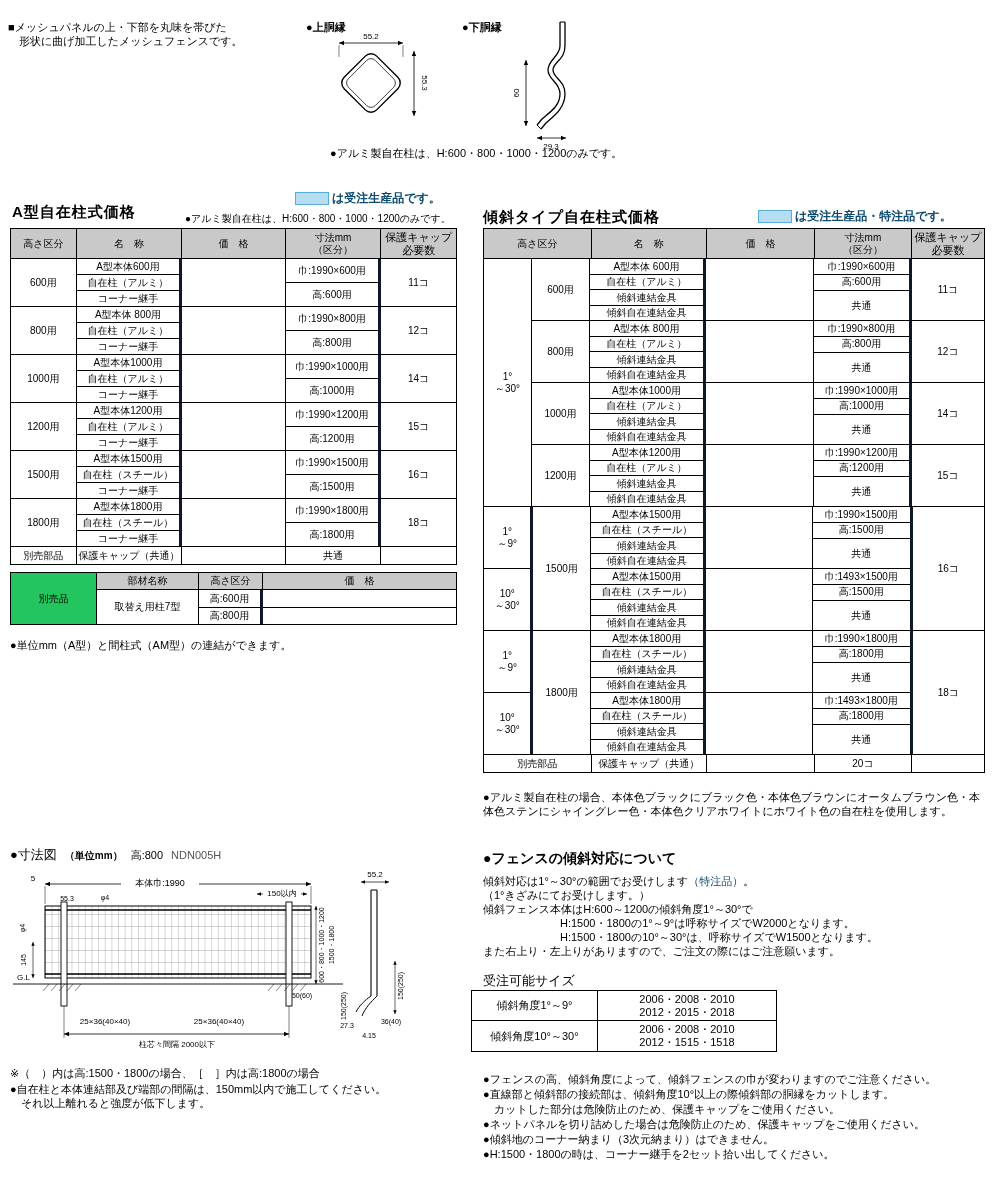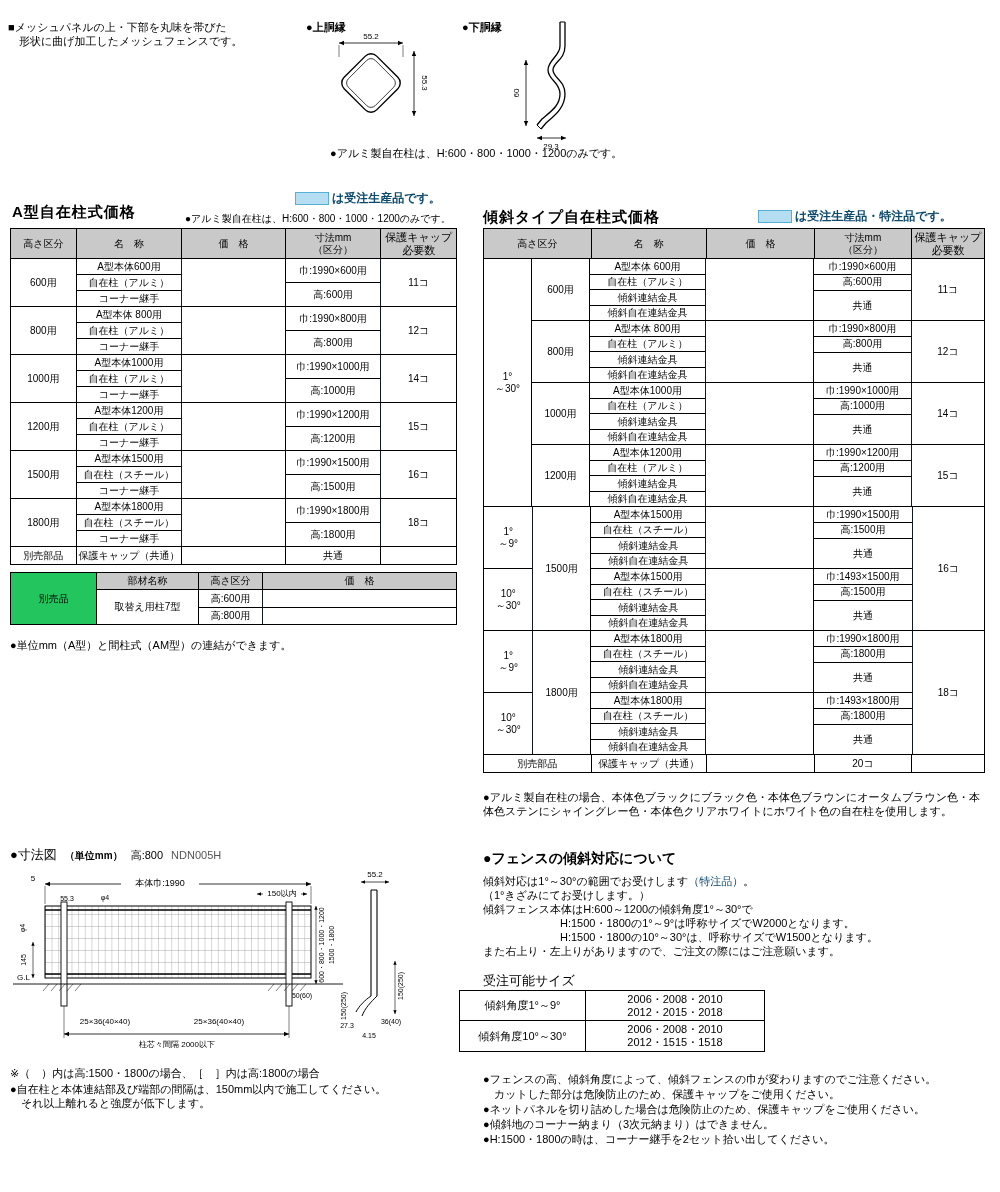--- a/index.html
+++ b/index.html
@@ -21,21 +21,21 @@
 .ptab{border:1px solid #000;font-size:10px;background:#fff;line-height:1.15}
 .hd{display:flex;background:#c9c9c9;border-bottom:1px solid #000;text-align:center}
 .cell{display:flex;align-items:center;justify-content:center;text-align:center;border-right:1px solid #000}
 .nob{border-right:none !important}
 .grp{display:flex;border-bottom:1px solid #000}
 .grp:last-child{border-bottom:none}
 .colstack{display:flex;flex-direction:column}
 .colstack>div{flex:1;display:flex;align-items:center;justify-content:center;text-align:center;border-bottom:1px solid #000}
 .colstack>div:last-child{border-bottom:none}
 .dimstack>div.c2{flex:2}
-.csr{border-right:1px solid #0f172a}
+.csr{border-right:3px solid #0f172a}
 .midcol{display:flex;flex-direction:column}
 
 .aw1{width:66px}.aw2{width:106px}.aw3{width:104px}.aw4{width:96px}.aw5{width:75px}
 
 .bw0{width:50px}.bw1{width:58px}.bwh{width:108px}.bw2{width:116px}.bw3{width:108px}.bw4{width:98px}.bw5{width:72px}
 
 .cw1{width:88px}.cw2{width:102px}.cw3{width:64px}.cw4{width:193px}
 
 .ow1{width:126px}.ow2{width:178px}
 .h30{height:30px}.h17{height:17px}.h48{height:48px}
@@ -499,34 +499,35 @@
     </div>
     <div>（1°きざみにてお受けします。）</div>
     <div>傾斜フェンス本体はH:600～1200の傾斜角度1°～30°で</div>
     <div>　　　　　　　H:1500・1800の1°～9°は呼称サイズでW2000となります。</div>
     <div>　　　　　　　H:1500・1800の10°～30°は、呼称サイズでW1500となります。</div>
     <div>また右上り・左上りがありますので、ご注文の際にはご注意願います。</div>
   </div>
 
   <div class="abs subtitle" style="left:483px;top:972px">受注可能サイズ</div>
 
-  <div class="abs ptab" style="left:459px;top:990px;width:306px;font-size:11px">
+  <div class="abs ptab" style="left:471px;top:990px;width:306px;font-size:11px">
     <div class="grp" style="height:30px">
       <div class="cell ow1">傾斜角度1°～9°</div>
       <div class="cell ow2 prel nob">2006・2008・2010
 2012・2015・2018</div>
     </div>
     <div class="grp" style="height:30px">
       <div class="cell ow1">傾斜角度10°～30°</div>
       <div class="cell ow2 prel nob">2006・2008・2010
 2012・1515・1518</div>
     </div>
   </div>
 
   <div class="abs notetxt" style="left:483px;top:1072px;width:515px;line-height:15px">
     <div>●フェンスの高、傾斜角度によって、傾斜フェンスの巾が変わりますのでご注意ください。</div>
+    <div>●直線部と傾斜部の接続部は、傾斜角度10°以上の際傾斜部の胴縁をカットします。</div>
     <div>　カットした部分は危険防止のため、保護キャップをご使用ください。</div>
     <div>●ネットパネルを切り詰めした場合は危険防止のため、保護キャップをご使用ください。</div>
     <div>●傾斜地のコーナー納まり（3次元納まり）はできません。</div>
     <div>●H:1500・1800の時は、コーナー継手を2セット拾い出してください。</div>
   </div>
 
 </div>
 
 </body></html>

